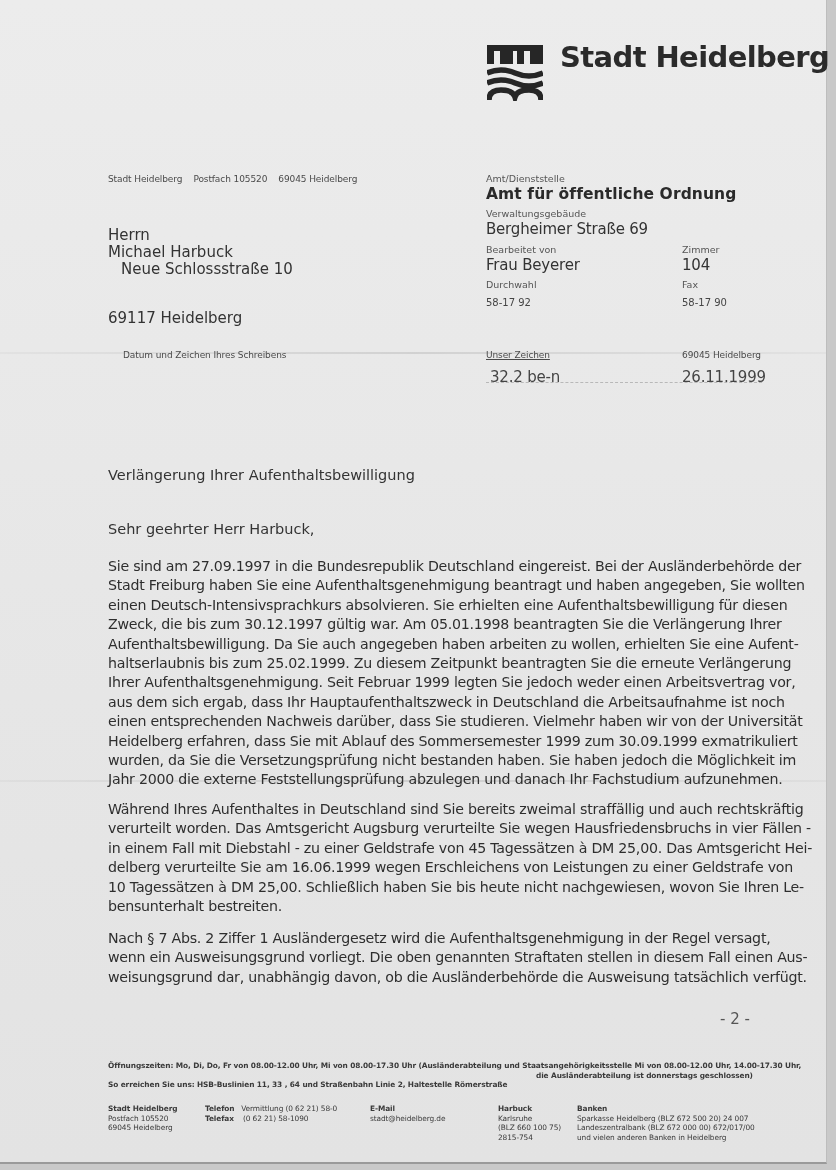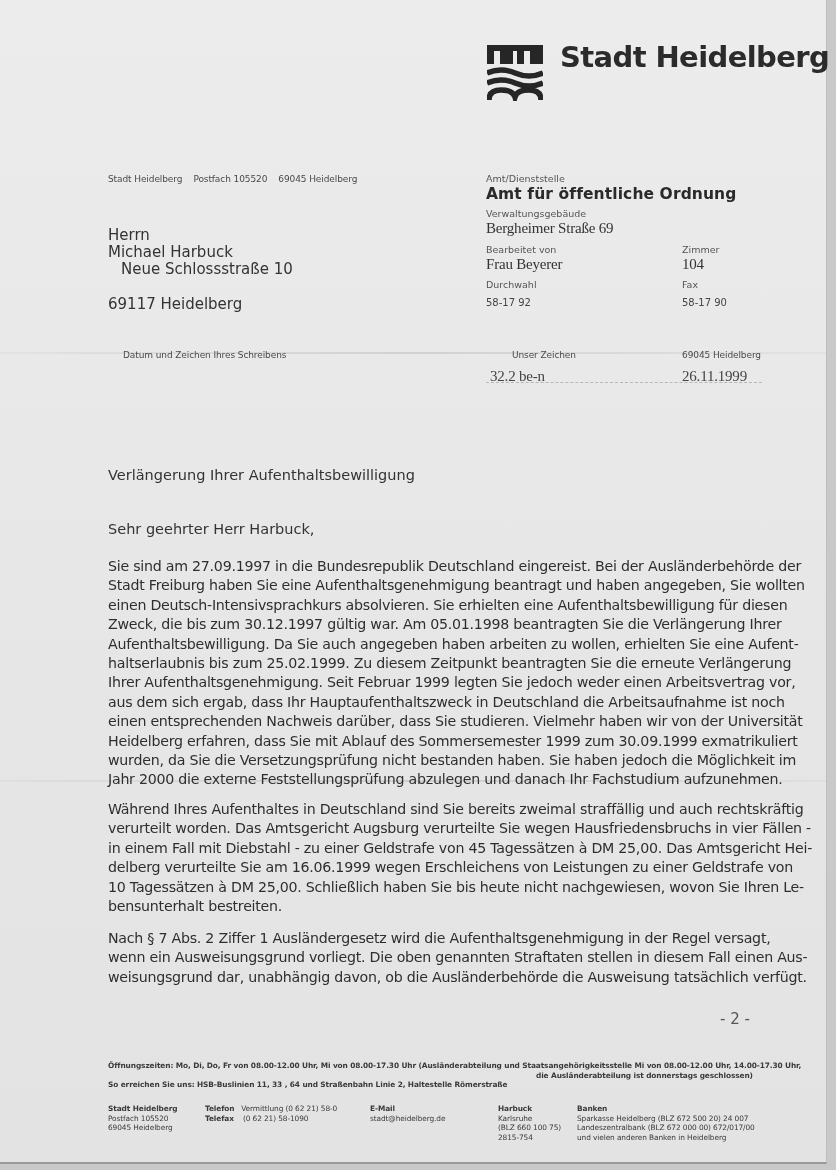--- a/index.html
+++ b/index.html
@@ -20,21 +20,21 @@
     position: absolute; left: 0; width: 826px; height: 2px;
     background: linear-gradient(90deg, rgba(0,0,0,0.03), rgba(0,0,0,0.10), rgba(0,0,0,0.03));
   }
   .abs { position: absolute; white-space: nowrap; }
   
   .logo-mark { position: absolute; left: 487px; top: 45px; width: 56px; height: 56px; }
   .brand { left: 560px; top: 40px; font-size: 29px; font-weight: bold; color: #2b2b2b; letter-spacing: -0.6px; font-family: "DejaVu Sans", sans-serif; }
 
   .tiny { font-size: 9px; color: #4a4a4a; letter-spacing: -0.1px; }
   .small-label { font-size: 9.5px; color: #555; }
-  .mid { font-size: 15px; color: #333; letter-spacing: -0.2px; font-family: Liberation Serif, serif; }
+  .mid { font-size: 15px; color: #333; letter-spacing: -0.2px; }
   .midb { font-size: 15.5px; font-weight: bold; color: #2a2a2a; letter-spacing: 0.1px; }
 
   .sender-line { left: 108px; top: 174px; }
   .addr { left: 108px; font-size: 15px; color: #333; }
 
   .ref-line {
     position: absolute; left: 486px; top: 382px; width: 276px; height: 1px;
     border-top: 1px dashed #b8b8b8;
   }
 
@@ -80,37 +80,37 @@
 
   <div class="abs tiny sender-line">
     <span>Stadt Heidelberg</span>&nbsp;&nbsp;&nbsp;
     <span>Postfach  105520</span>&nbsp;&nbsp;&nbsp;
     <span>69045 Heidelberg</span>
   </div>
 
   <div class="abs addr" style="top:226px;">Herrn</div>
   <div class="abs addr" style="top:243px;">Michael Harbuck</div>
   <div class="abs addr" style="top:260px;margin-left:13px;">Neue Schlossstraße 10</div>
-  <div class="abs addr" style="top:295px;">69117 Heidelberg</div>
+  <div class="abs addr" style="top:309px;">69117 Heidelberg</div>
 
   <div class="abs small-label" style="left:486px; top:173px;">Amt/Dienststelle</div>
   <div class="abs midb" style="left:486px; top:185px;">Amt für öffentliche Ordnung</div>
   <div class="abs small-label" style="left:486px; top:208px;">Verwaltungsgebäude</div>
   <div class="abs mid" style="left:486px; top:220px;">Bergheimer Straße 69</div>
   <div class="abs small-label" style="left:486px; top:244px;">Bearbeitet von</div>
   <div class="abs mid" style="left:486px; top:256px;">Frau Beyerer</div>
   <div class="abs small-label" style="left:682px; top:244px;">Zimmer</div>
   <div class="abs mid" style="left:682px; top:256px;">104</div>
   <div class="abs small-label" style="left:486px; top:279px;">Durchwahl</div>
   <div class="abs small-label" style="left:486px; top:297px; font-size:10px; color:#444;">58-17 92</div>
   <div class="abs small-label" style="left:682px; top:279px;">Fax</div>
   <div class="abs small-label" style="left:682px; top:297px; font-size:10px; color:#444;">58-17 90</div>
 
   <div class="abs tiny" style="left:108px; top:350px;padding-left:15px;">Datum und Zeichen Ihres Schreibens</div>
-  <div class="abs tiny" style="left:512px; top:350px;">Unser Zeichen</div>
+  <div class="abs tiny" style="left:486px; top:350px;text-decoration:underline;">Unser Zeichen</div>
   <div class="abs mid" style="left:490px; top:368px; color:#444;text-align:center;">32.2 be-n</div>
   <div class="abs tiny" style="left:682px; top:350px;">69045 Heidelberg</div>
   <div class="abs mid" style="left:682px; top:368px; color:#444;">26.11.1999</div>
   <div class="ref-line"></div>
 
   <div class="abs" style="left:108px; top:467px; font-size:14.5px; color:#333;">Verlängerung Ihrer Aufenthaltsbewilligung</div>
   <div class="abs" style="left:108px; top:521px; font-size:14.5px; color:#333;">Sehr geehrter Herr Harbuck,</div>
 
   <div class="body-text" style="top:557px;">
     <span class="ln">Sie sind am 27.09.1997 in die Bundesrepublik Deutschland eingereist. Bei der Ausländerbehörde der</span>

